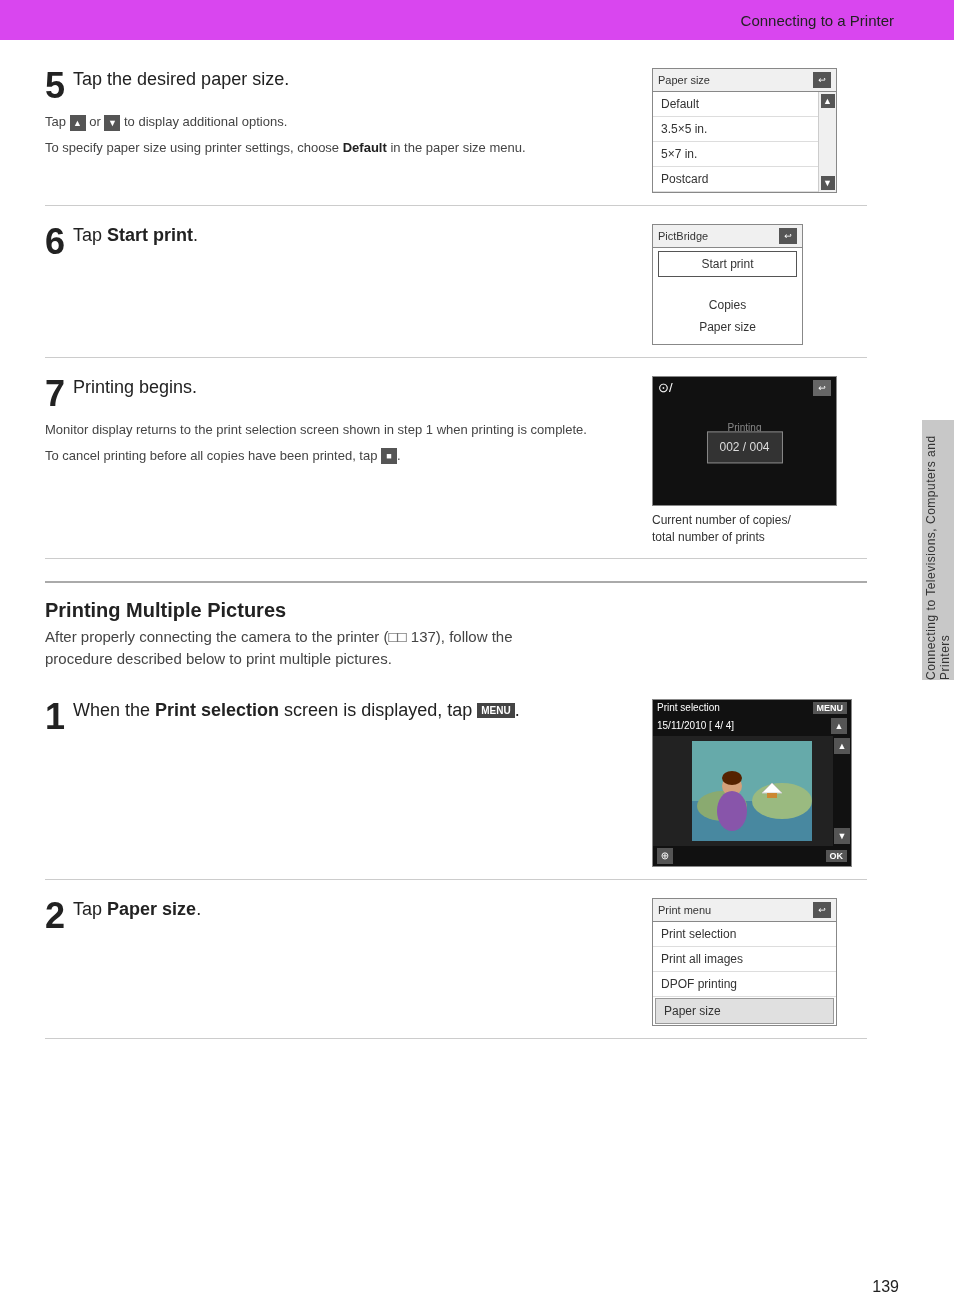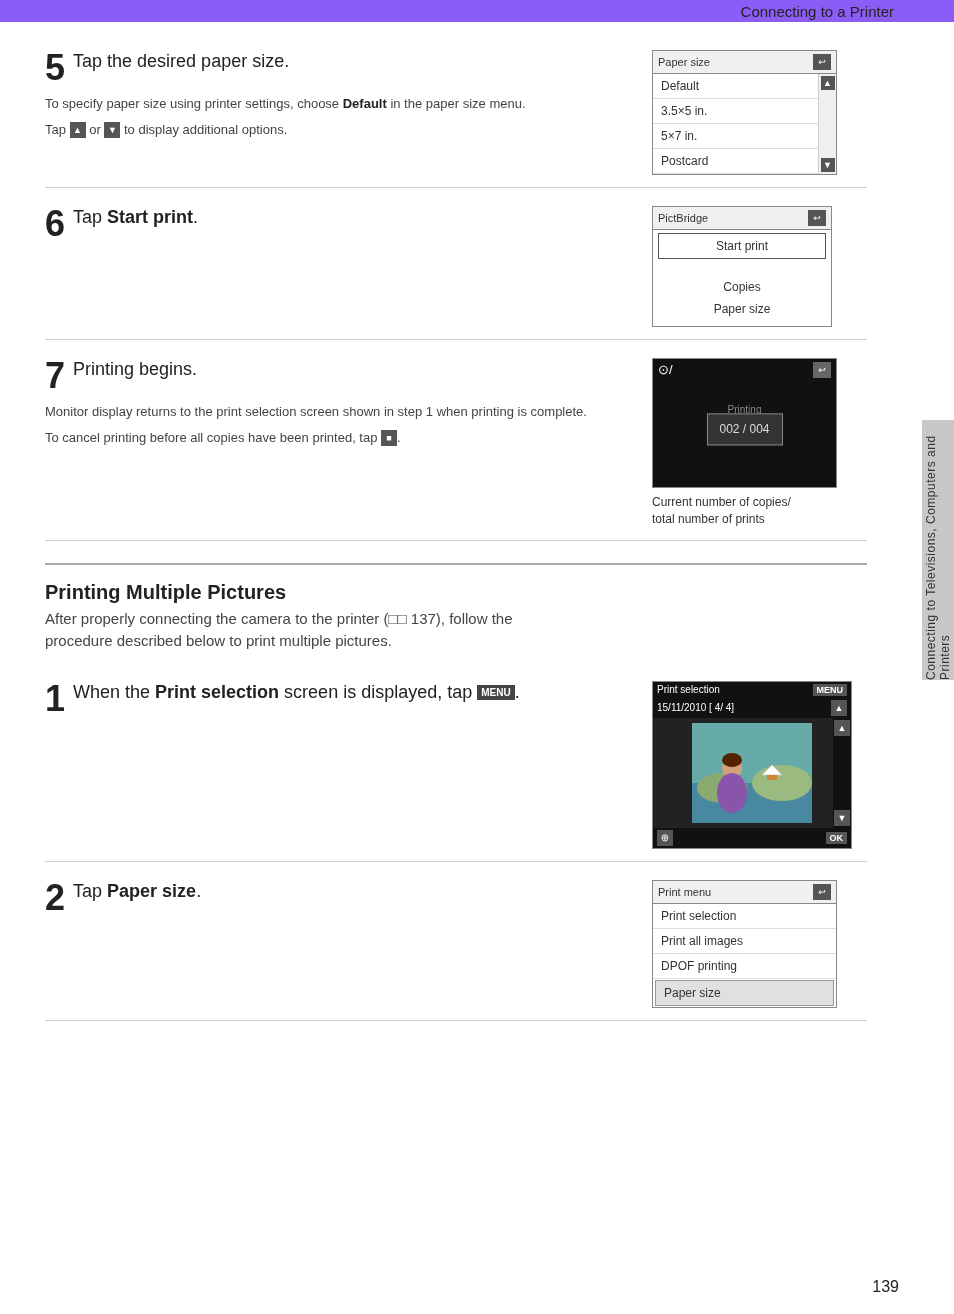--- a/index.html
+++ b/index.html
@@ -8,22 +8,22 @@
       min-height: 1314px;
       background: #fff;
       font-family: Arial, Helvetica, sans-serif;
       font-size: 14px;
       color: #222;
       position: relative;
     }
 
     
     .header-bar {
-      background: #8b5cf6;
-      height: 22px;
+      background: #d946ef;
+      height: 40px;
       display: flex;
       align-items: center;
       justify-content: flex-end;
       padding-right: 60px;
     }
     .header-title {
       font-size: 15px;
       font-weight: normal;
       color: #222;
     }
@@ -182,21 +182,21 @@
       text-align: center;
       line-height: 14px;
       cursor: pointer;
     }
     .screen-wrapper {
       position: relative;
     }
 
     
     .screen-pictbridge {
-      width: 180px;
+      width: 151px;
     }
     .screen-item-highlighted {
       padding: 5px 8px;
       border: 1.5px solid #555;
       margin: 3px 5px;
       font-size: 12px;
       color: #333;
       background: #fff;
       text-align: center;
     }
@@ -382,22 +382,22 @@
 
 <div class="main-content">
 
   <div class="step-section">
     <div class="step-left">
       <div class="step-heading">
         <span class="step-number">5</span>
         Tap the desired paper size.
       </div>
       <div class="step-body">
+        <p>Tap <span class="inline-icon">▲</span> or <span class="inline-icon">▼</span> to display additional options.</p>
         <p>To specify paper size using printer settings, choose <b>Default</b> in the paper size menu.</p>
-        <p>Tap <span class="inline-icon">▲</span> or <span class="inline-icon">▼</span> to display additional options.</p>
       </div>
     </div>
     <div class="step-right">
       <div class="screen-wrapper">
         <div class="device-screen screen-paper-size">
           <div class="screen-header">
             <span class="screen-header-title">Paper size</span>
             <div class="back-btn">↩</div>
           </div>
           <div style="display:flex;">

